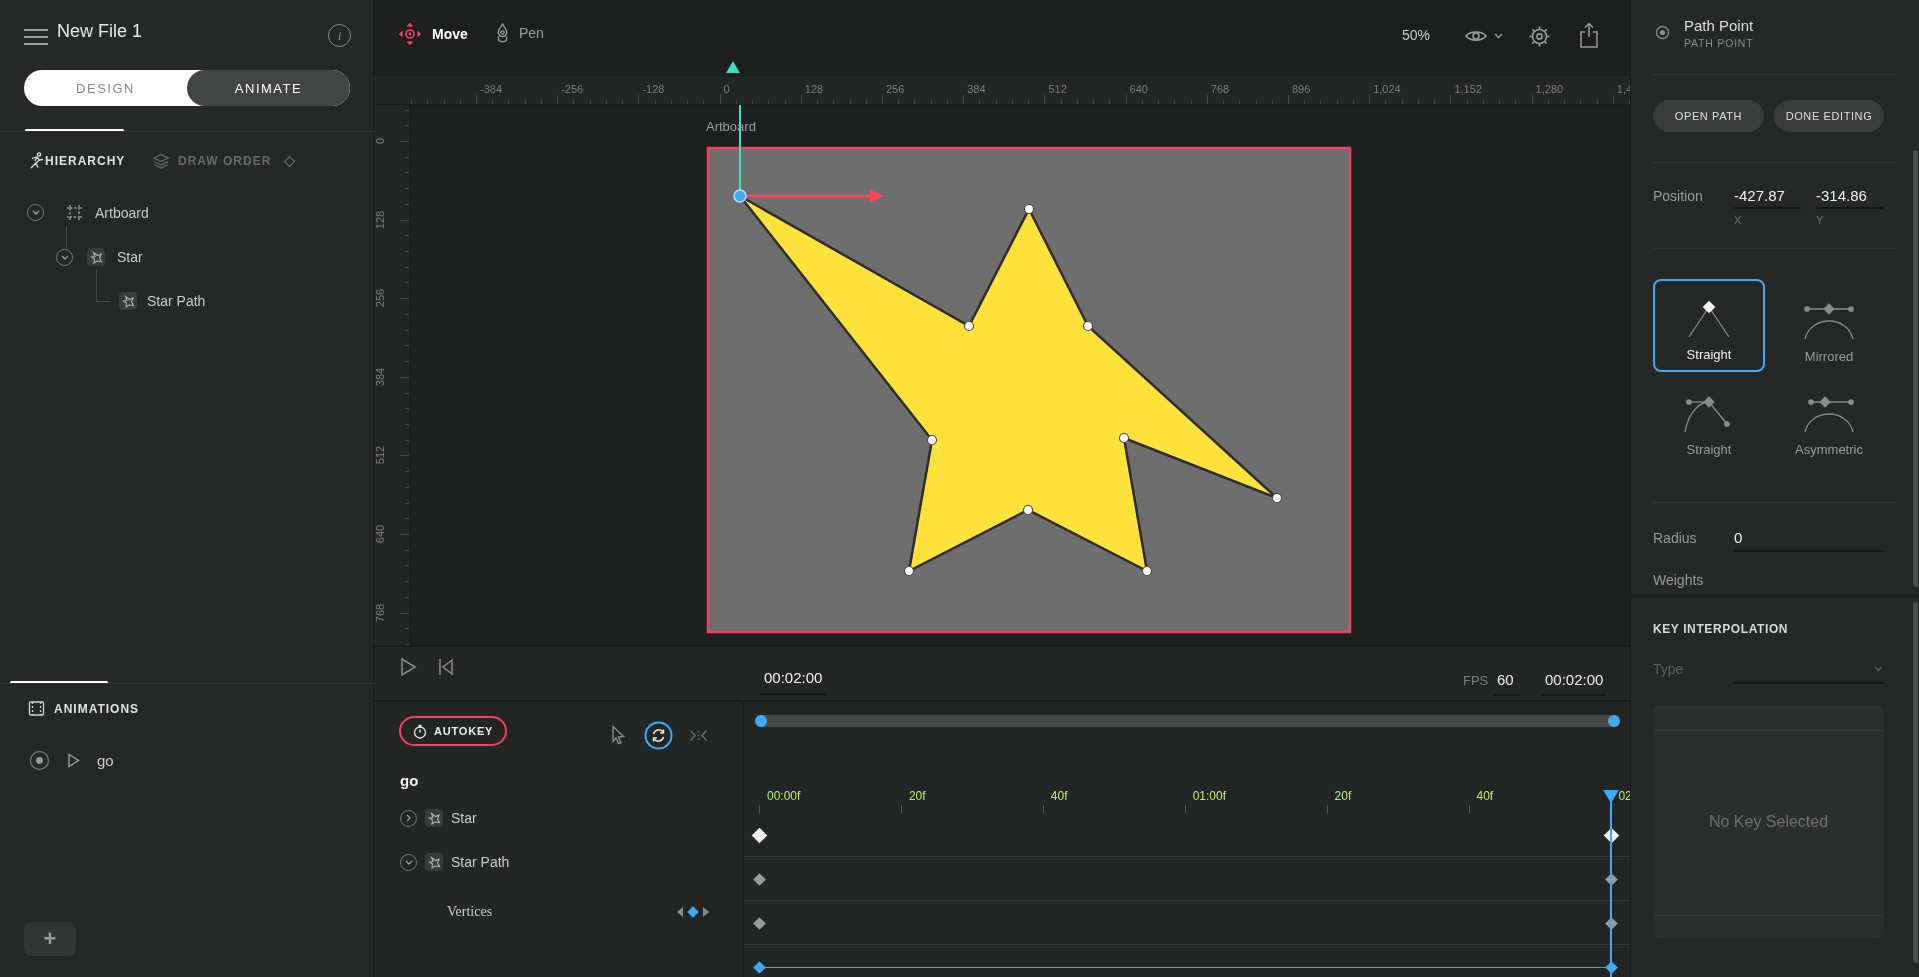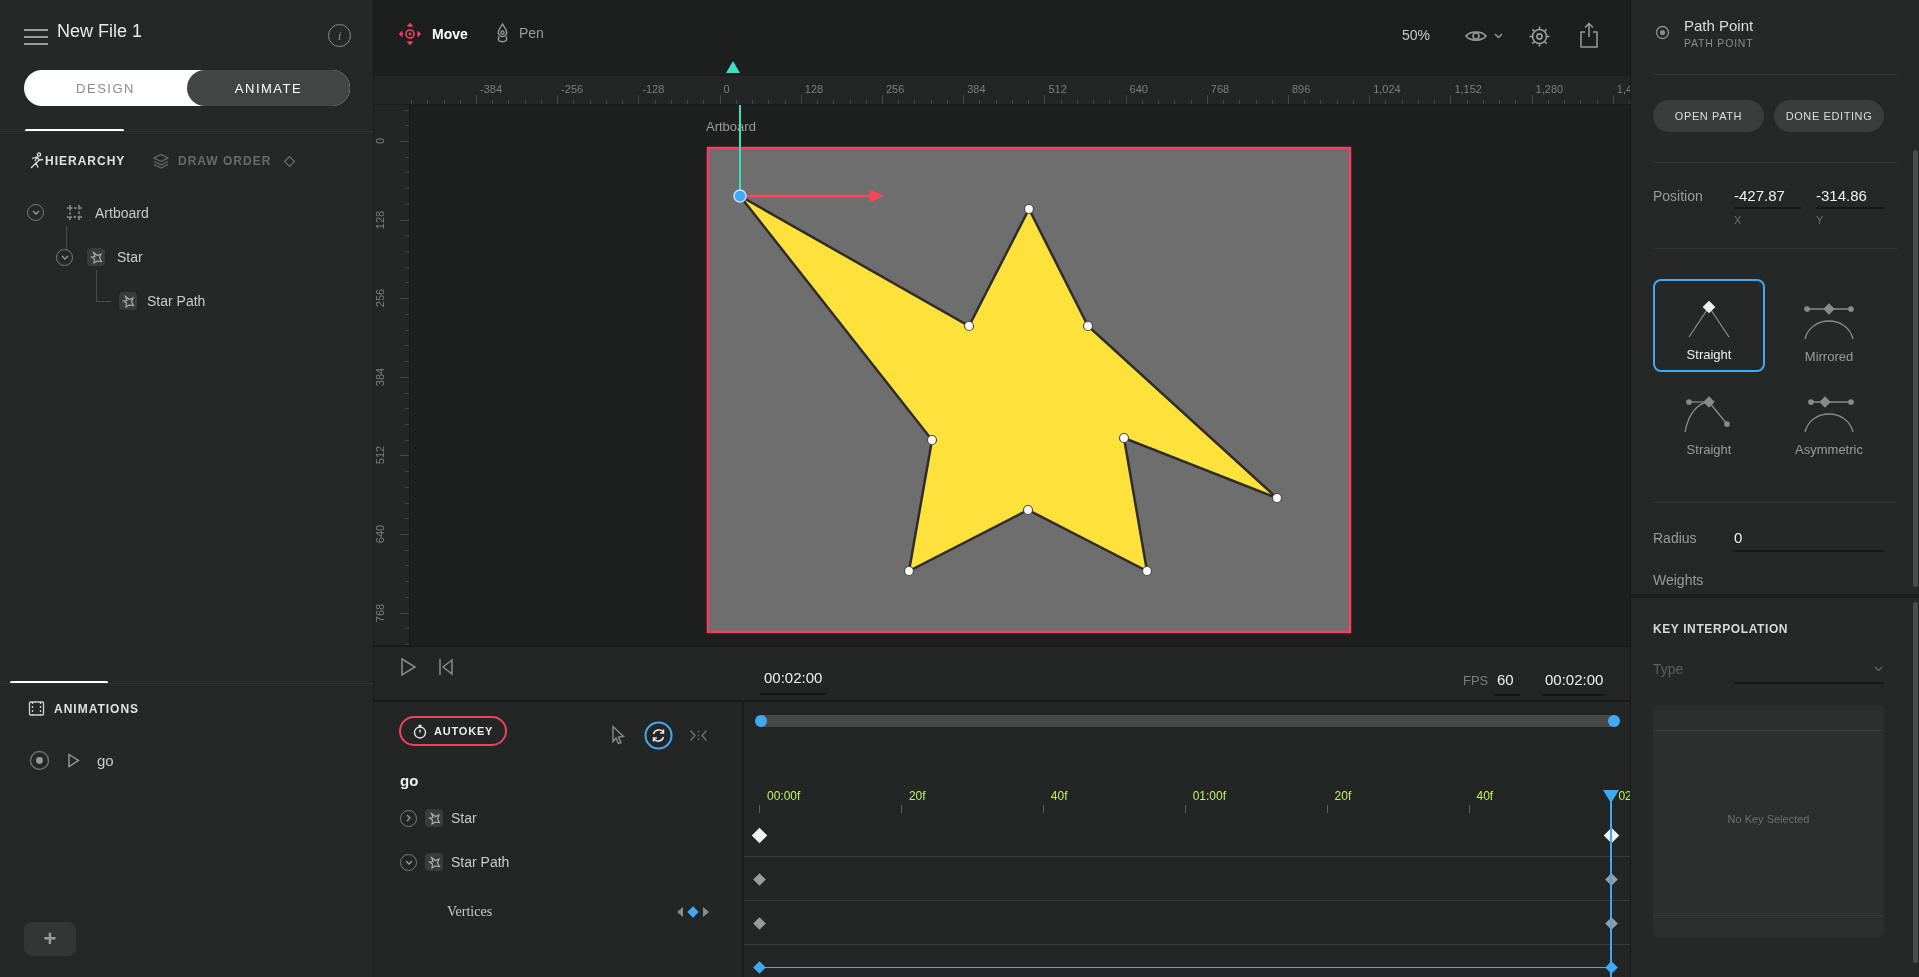--- a/index.html
+++ b/index.html
@@ -53,21 +53,21 @@
   .prop-value{font-size:15px;color:#f0f0f0;}
   .underline{height:2px;background:#161717;}
   .axis-label{font-size:11px;color:#6f7070;}
   .pt-box{width:112px;height:93px;border-radius:8px;display:flex;flex-direction:column;align-items:center;justify-content:flex-end;padding-bottom:8px;}
   .pt-box.sel{border:2px solid #3fa9f5;}
   .pt-label{font-size:13px;color:#9a9b9b;margin-top:6px;}
   .pt-box.sel .pt-label{color:#f0f0f0;}
   .kint-h{font-size:12px;font-weight:bold;letter-spacing:.6px;color:#d8d9d9;}
   .nokey-box{width:231px;height:233px;background:#2d2e2e;border-radius:6px;}
   .nokey-line{position:absolute;left:1px;right:1px;height:1px;background:#3a3b3b;}
-  .nokey-text{font-size:11px;color:#6f7070;}
+  .nokey-text{font-size:16px;color:#6f7070;}
   .v-scroll{width:5px;border-radius:3px;background:#4b4c4c;}
 
   
   .timeline{left:374px;top:645px;width:1256px;height:332px;background:#242525;}
   .tl-divider{position:absolute;left:0;right:0;height:2px;background:#191a1a;}
   .time-value{font-size:15px;color:#f0f0f0;}
   .fps-label{font-size:13px;color:#7d7e7e;}
   .autokey{height:30px;border:2px solid #f2415f;border-radius:15px;display:flex;align-items:center;padding:0 12px;gap:7px;color:#eceded;font-size:11px;font-weight:bold;letter-spacing:.8px;}
   .track-area{position:absolute;left:368px;top:55px;width:888px;height:277px;overflow:hidden;border-left:2px solid #1b1c1c;}
   .tl-scrollbar{position:absolute;height:12px;background:#474848;border-radius:6px;}

